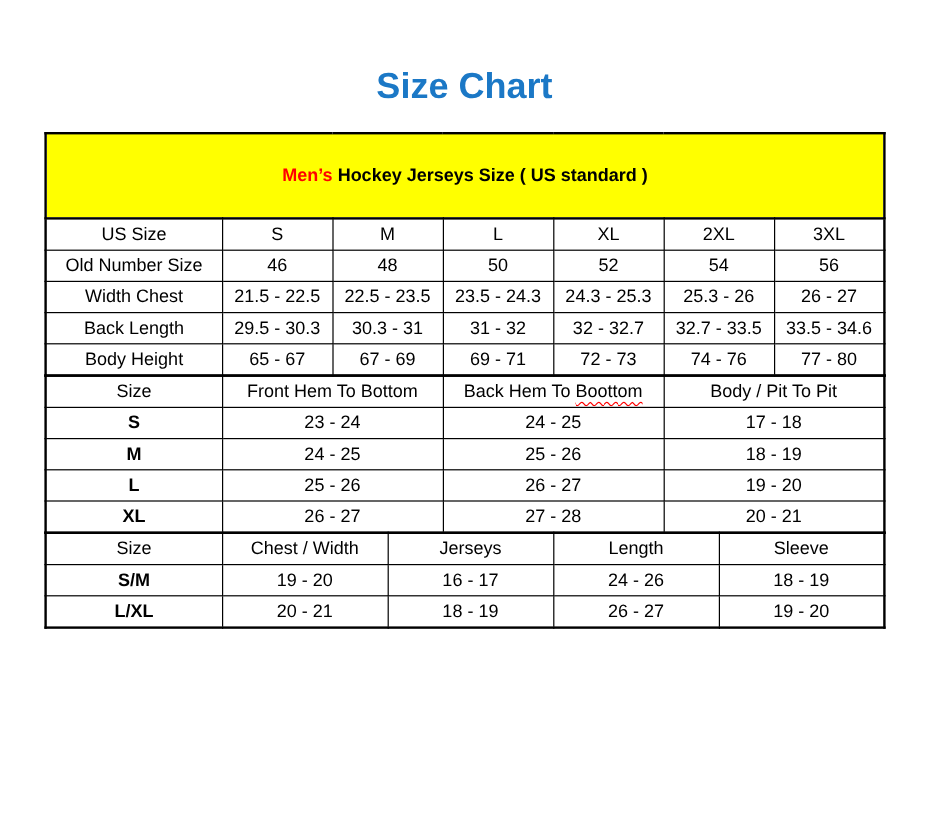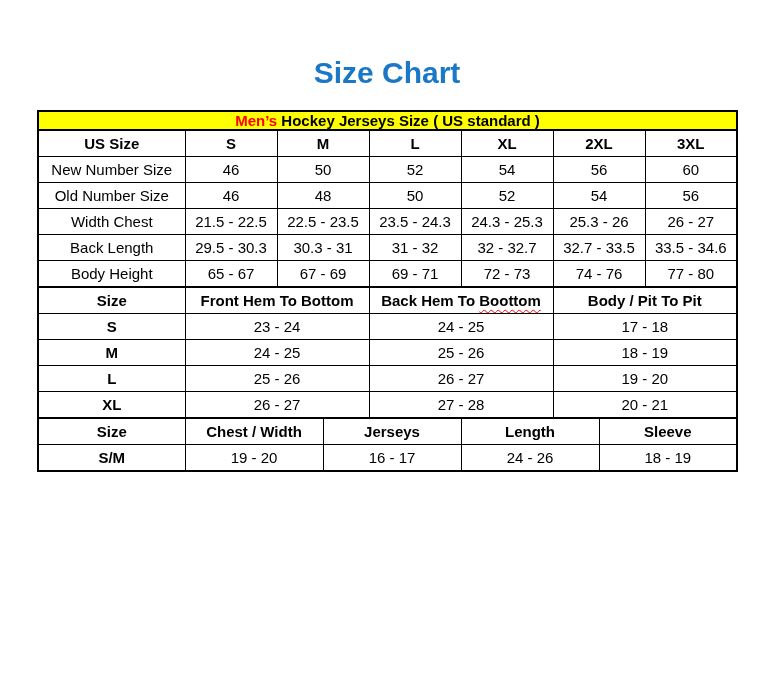--- a/index.html
+++ b/index.html
@@ -40,29 +40,29 @@
   .size-table th, .size-table td {
     border: 1px solid var(--grid-black);
     text-align: center;
     vertical-align: middle;
     color: #000;
     font-size: 15px;
     padding: 4px 2px;
     overflow: hidden;
     white-space: nowrap;
   }
-  .size-table thead th { font-weight: bold; }
+  .size-table thead th { font-weight: normal; }
   .band-cell {
     background: var(--band-yellow);
     border: 2px solid var(--grid-black) !important;
     font-weight: bold;
     font-size: 17px;
     padding: 8px 2px;
   }
-  table[data-table="mens"] .band-cell { padding: 0 2px; }
+  table[data-table="mens"] .band-cell { padding: 26px 2px; }
   .band-highlight { color: var(--accent-red); }
   .row-label { font-weight: normal; }
   table[data-table="womens"] .row-label,
   table[data-table="youth"] .row-label { font-weight: bold; }
   .wavy {
     text-decoration: underline;
     text-decoration-style: wavy;
     text-decoration-color: var(--accent-red);
     text-decoration-thickness: 1px;
     text-underline-offset: 3px;
@@ -97,29 +97,20 @@
           <th>S</th>
           <th>M</th>
           <th>L</th>
           <th>XL</th>
           <th>2XL</th>
           <th>3XL</th>
         </tr>
       </thead>
       <tbody>
         <tr>
-          <td class="row-label">New Number Size</td>
-          <td>46</td>
-          <td>50</td>
-          <td>52</td>
-          <td>54</td>
-          <td>56</td>
-          <td>60</td>
-        </tr>
-        <tr>
           <td class="row-label">Old Number Size</td>
           <td>46</td>
           <td>48</td>
           <td>50</td>
           <td>52</td>
           <td>54</td>
           <td>56</td>
         </tr>
         <tr>
           <td class="row-label">Width Chest</td>
@@ -212,15 +203,22 @@
         </tr>
       </thead>
       <tbody>
         <tr>
           <td class="row-label">S/M</td>
           <td>19 - 20</td>
           <td>16 - 17</td>
           <td>24 - 26</td>
           <td>18 - 19</td>
         </tr>
+        <tr>
+          <td class="row-label">L/XL</td>
+          <td>20 - 21</td>
+          <td>18 - 19</td>
+          <td>26 - 27</td>
+          <td>19 - 20</td>
+        </tr>
       </tbody>
     </table>
 </div>
 
 </body></html>

